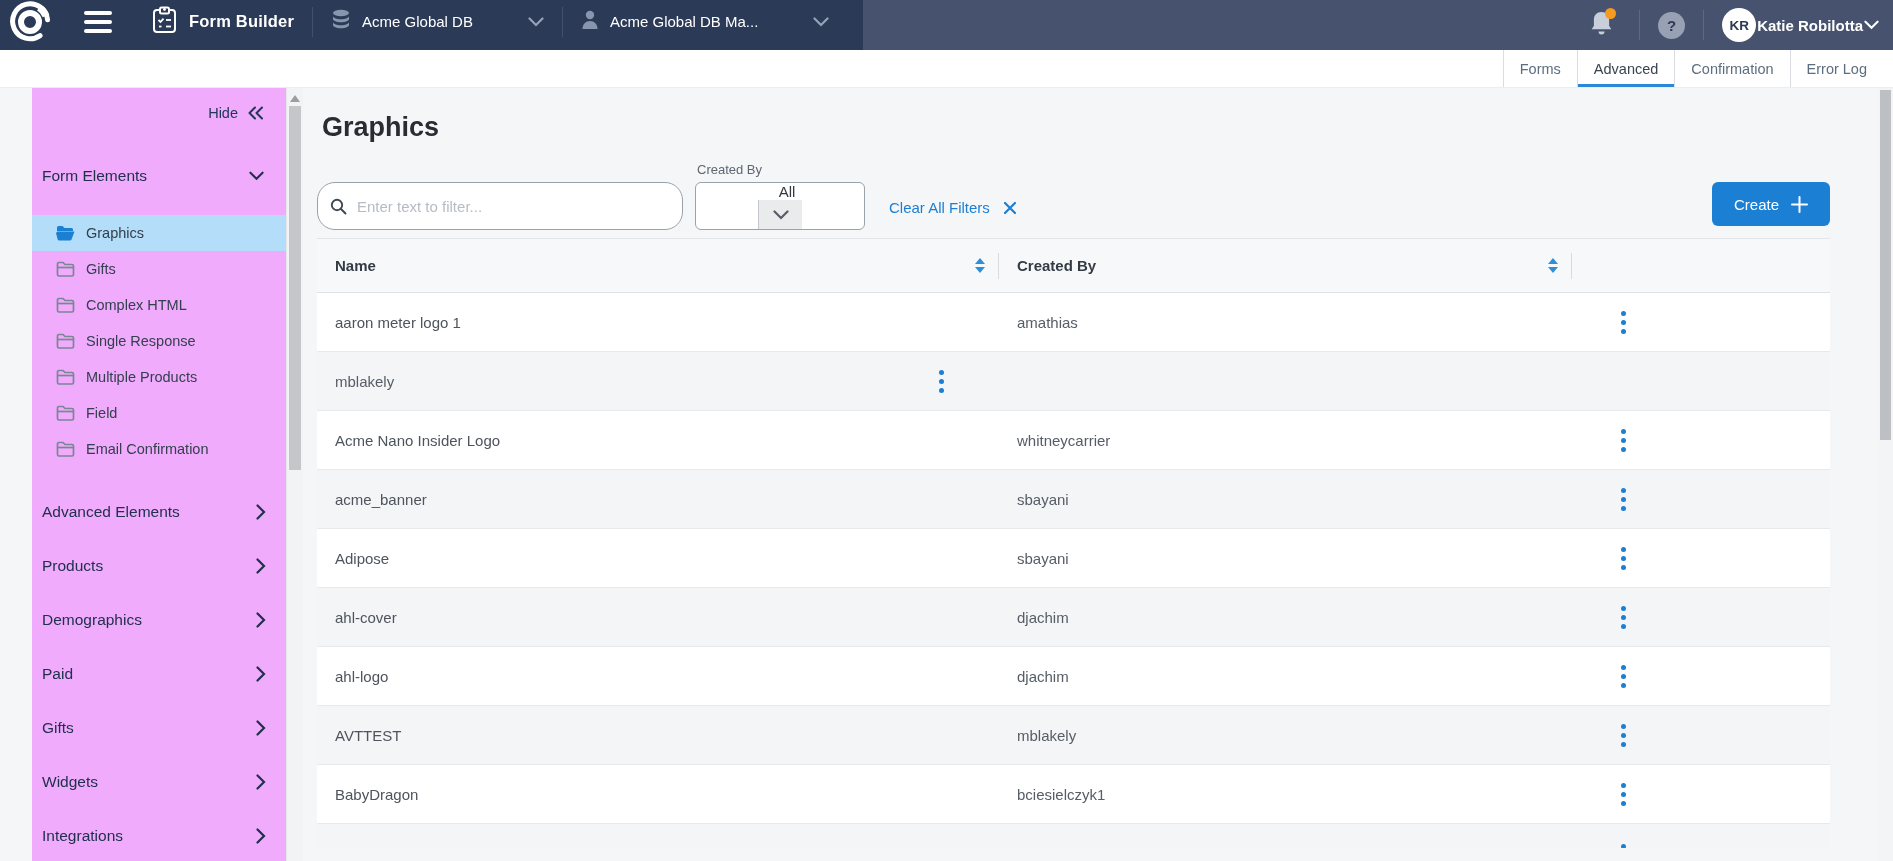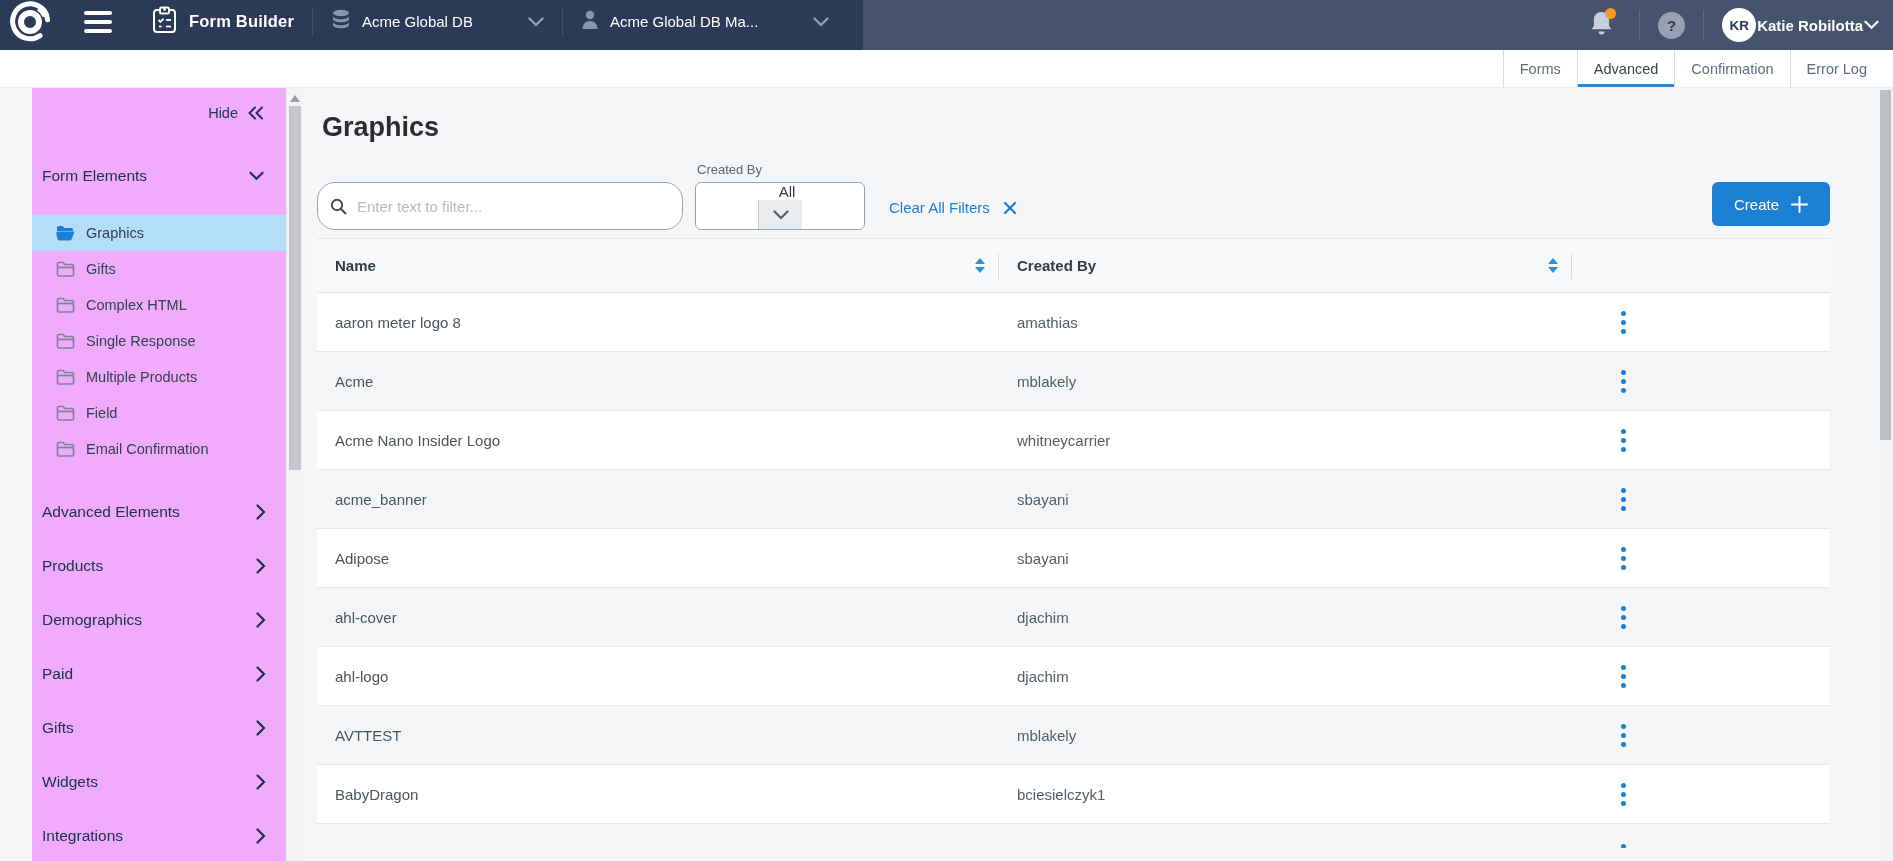--- a/index.html
+++ b/index.html
@@ -378,32 +378,31 @@
           <span>Created By</span>
           <span class="sort">
               <i class="up"></i>
               <i class="dn"></i>
             </span>
         </div>
         <div class="th th-actions"></div>
       </div>
       <div id="table-rows">
           <div class="row">
-      <div class="c-name">aaron meter logo 8</div>
+      <div class="c-name">aaron meter logo 1</div>
       <div class="c-created">amathias</div>
       <div class="c-actions">
         <button class="kebab">
                 <i></i>
                 <i></i>
                 <i></i>
               </button>
       </div>
     </div>
           <div class="row">
-      <div class="c-name">Acme</div>
       <div class="c-created">mblakely</div>
       <div class="c-actions">
         <button class="kebab">
                 <i></i>
                 <i></i>
                 <i></i>
               </button>
       </div>
     </div>
           <div class="row">

